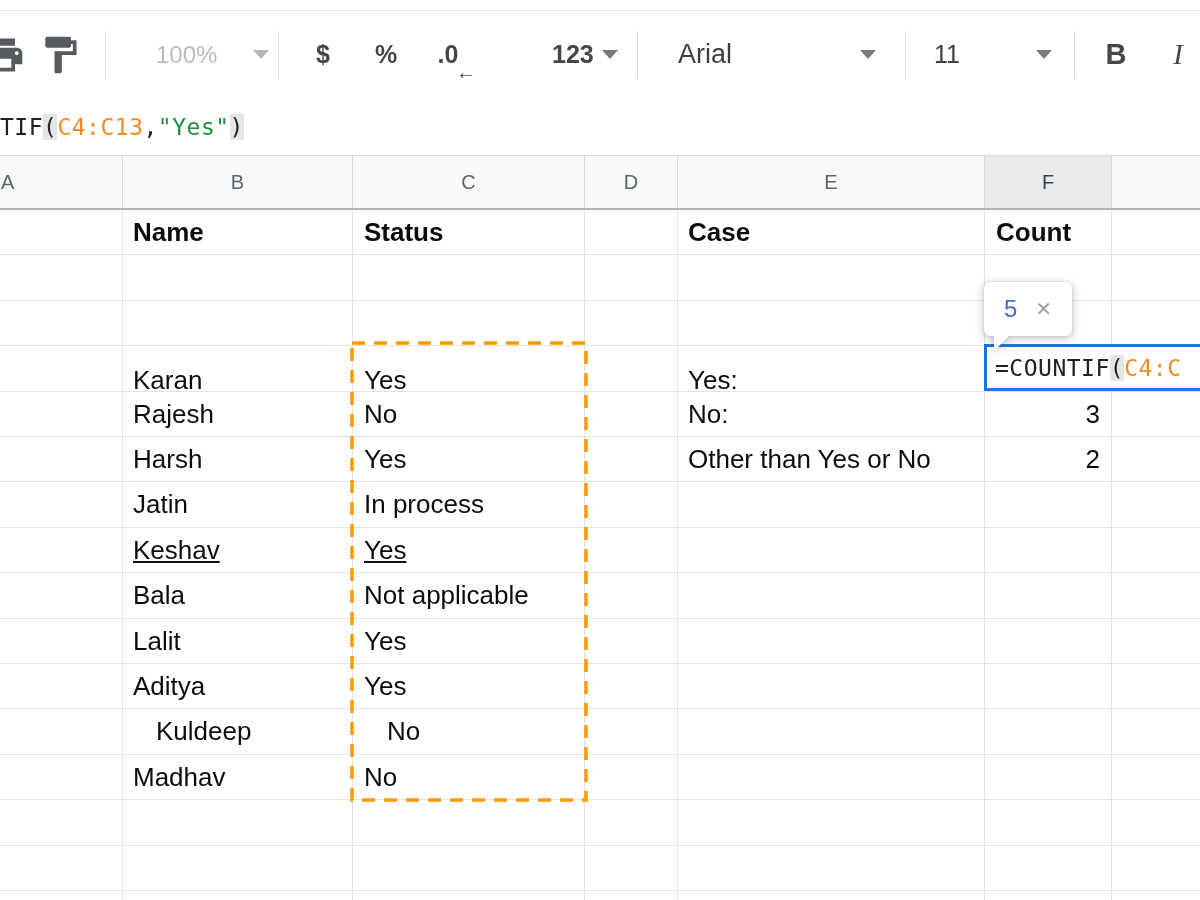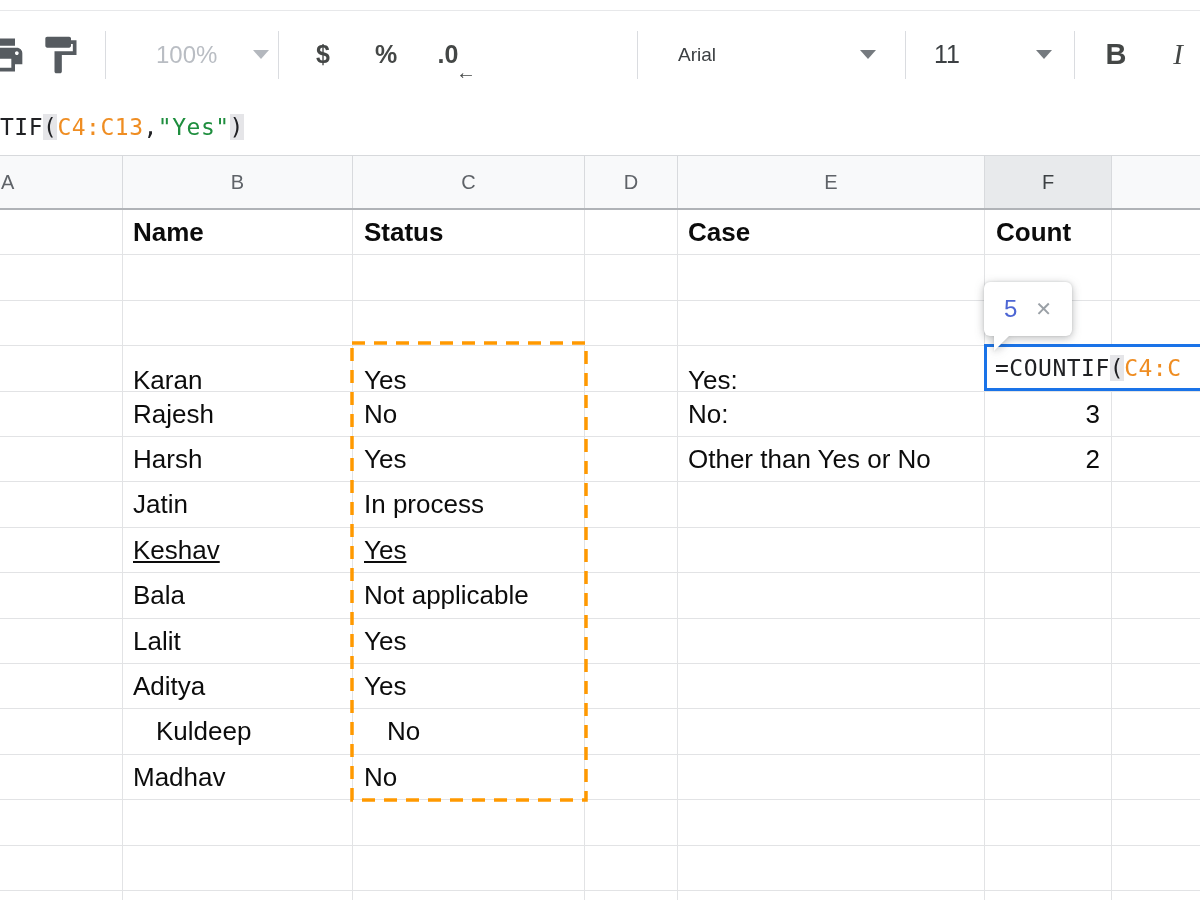--- a/index.html
+++ b/index.html
@@ -20,21 +20,21 @@
   .zoom-btn{left:156px;gap:36px;font-size:24px;color:#b9bdc3;}
   .fmt{font-size:25px;font-weight:bold;color:#444746;}
   .dollar{left:306px;width:34px;justify-content:center;}
   .percent{left:368px;width:36px;justify-content:center;}
   .dec{position:relative;}
   .dec .arr{position:absolute;right:-10px;bottom:14px;font-size:20px;font-weight:bold;color:#444746;}
   .dec0{left:430px;width:36px;justify-content:center;}
   .dec00{left:490px;width:48px;justify-content:center;}
   .numfmt{left:552px;gap:8px;}
   .numfmt span{font-size:25px;font-weight:bold;color:#444746;}
-  .fontname{left:664px;width:226px;justify-content:space-between;padding:0 14px;box-sizing:border-box;font-size:19px;color:#3c4043;}
+  .fontname{left:664px;width:226px;justify-content:space-between;padding:0 14px;box-sizing:border-box;font-size:27px;color:#3c4043;}
   .fontsize{left:920px;width:146px;justify-content:space-between;padding:0 14px;box-sizing:border-box;font-size:25px;color:#3c4043;}
   .boldbtn{left:1094px;width:44px;justify-content:center;font-size:29px;font-weight:bold;color:#444746;}
   .italicbtn{left:1156px;width:44px;justify-content:center;font-size:29px;font-style:italic;
     font-family:"Liberation Serif",serif;color:#444746;}
   
   .formula-bar{position:absolute;left:0;top:99px;width:1200px;height:56px;display:flex;align-items:center;
     background:#fff;border-bottom:1px solid #d7d9dc;
     font-family:"DejaVu Sans Mono",monospace;font-size:23px;letter-spacing:0.5px;color:#202124;white-space:pre;}
   .seg-hl{background:#e5e5e8;}
   .seg-ref{color:var(--reference-orange,#ef8d22);}
@@ -107,20 +107,24 @@
   <div class="tbtn fmt percent">
     <span>%</span>
   </div>
   <div class="tbtn fmt dec dec0">
     <span>.0</span>
     <span class="arr">←</span>
   </div>
   <div class="tbtn fmt dec dec00">
     <span>.00</span>
     <span class="arr">→</span>
+  </div>
+  <div class="tbtn numfmt">
+    <span>123</span>
+    <span class="caret"></span>
   </div>
   <div class="tdivider" style="left:637px;"></div>
 
   <div class="tbtn fontname">
     <span>Arial</span>
     <span class="caret"></span>
   </div>
   <div class="tdivider" style="left:905px;"></div>
 
   <div class="tbtn fontsize">

